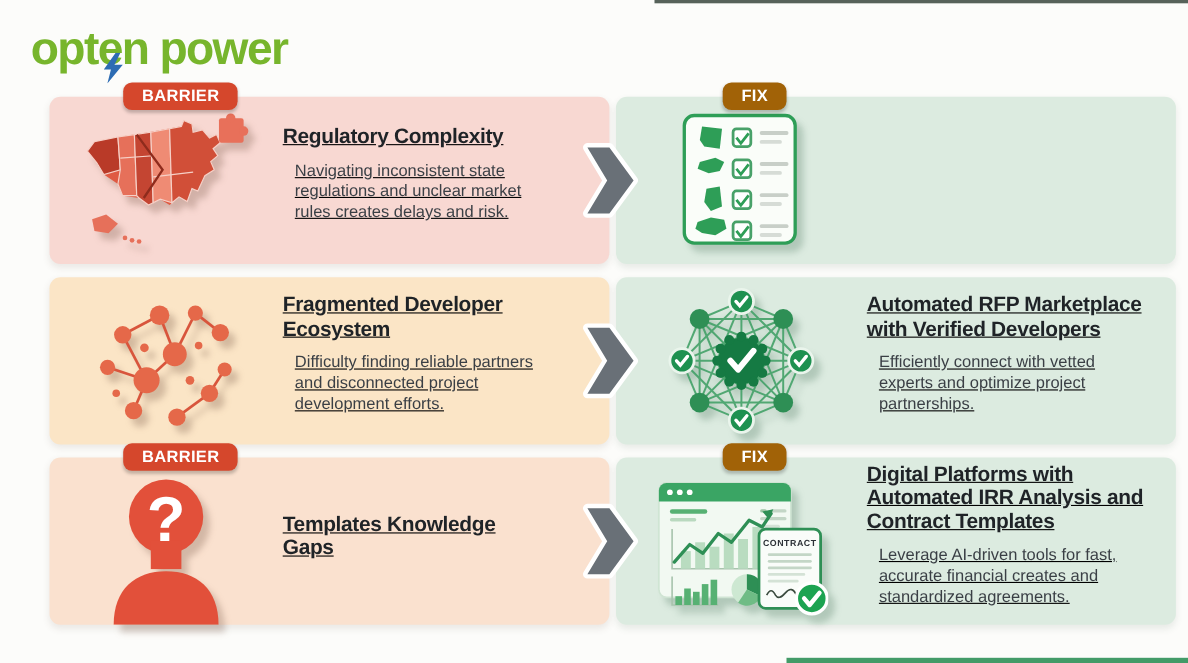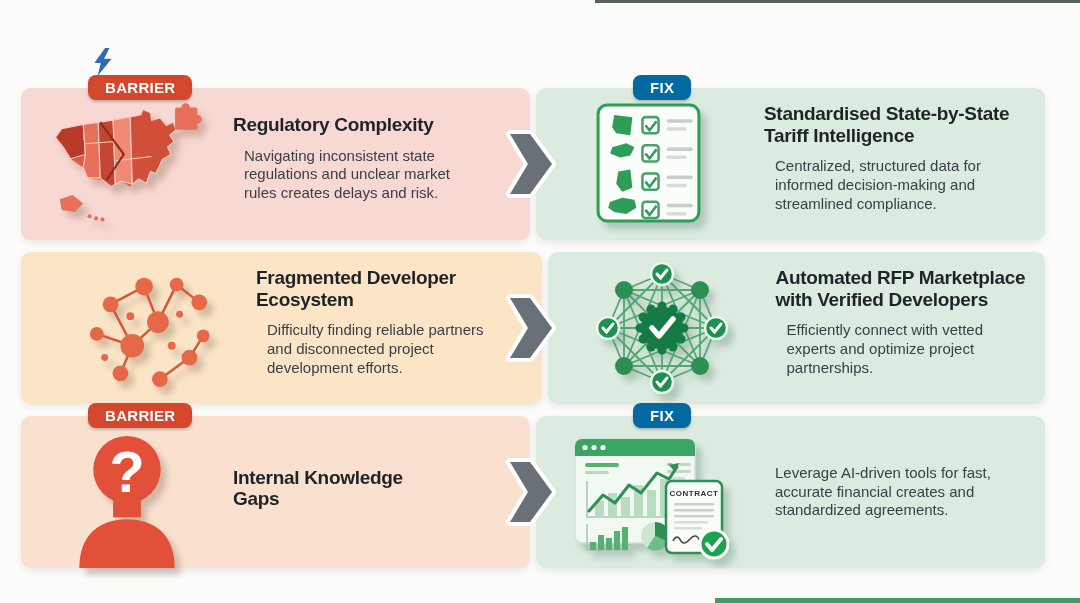--- a/index.html
+++ b/index.html
@@ -15,38 +15,38 @@
 
   
   .logo{position:absolute;top:18px;left:28px;height:52px;display:flex;align-items:center;}
   .logo-text{
     font-size:42px;font-weight:700;color:#77b52c;letter-spacing:-1.5px;line-height:1;
     position:relative;
   }
   .logo-bolt{position:absolute;left:64px;top:30px;width:22px;height:28px;z-index:2;}
 
   
-  .rows{position:absolute;top:88px;left:21px;width:1024px;}
+  .rows{position:absolute;top:88px;left:45px;width:1024px;text-decoration:underline;}
   .row{position:relative;display:flex;gap:6px;height:152px;margin-bottom:12px;}
   .card{
     position:relative;width:509px;height:152px;border-radius:10px;
     display:flex;align-items:center;box-shadow:0 3px 7px rgba(80,60,50,.10);
   }
   .barrier-1{background:#f8d8d2;}
-  .barrier-2{background:#fbe5c6;padding-left:23px;}
+  .barrier-2{background:#fbe5c6;}
   .barrier-3{background:#fae1cf;}
   .fix-card{background:#dcebe0;box-shadow:0 3px 7px rgba(50,80,60,.10);}
 
   .badge{
     position:absolute;top:-13px;z-index:6;color:#fff;font-weight:700;font-size:15px;
     padding:4px 17px;border-radius:8px;letter-spacing:.3px;
     box-shadow:0 2px 3px rgba(0,0,0,.22);
   }
   .badge-barrier{left:67px;background:#d5472c;}
-  .badge-fix{left:97px;background:#0369a1;}
+  .badge-fix{left:97px;background:#a16207;}
 
   .icon-zone{width:212px;flex-shrink:0;display:flex;justify-content:center;align-items:center;height:100%;}
   .fix-card .icon-zone{width:228px;}
   .text-zone{flex:1;padding-right:10px;}
   .card-title{
     font-size:19px;font-weight:700;color:#1f2327;line-height:1.13;letter-spacing:-0.3px;
     margin:0 0 8px 0;max-width:205px;
   }
   .fix-card .card-title{max-width:252px;}
   .card-desc{
@@ -63,20 +63,21 @@
   .icon-shadow-g{filter:drop-shadow(6px 7px 3px rgba(70,110,85,.28));}
   .head-icon{align-self:flex-end;}
 </style>
 </head>
 <body>
 
 <div class="top-edge"></div>
 <div class="bottom-edge"></div>
 
 <div class="logo">
+  <div class="logo-text">opten power</div>
   <svg class="logo-bolt" viewBox="0 0 20 26">
     <polygon points="12,0 2,14 8,14 5,26 18,10 11,10 16,0" fill="#2d6cb3"></polygon>
   </svg>
 </div>
 
 <div class="rows">
 
   <div class="row">
     <div class="card barrier-1">
       <div class="badge badge-barrier">BARRIER</div>
@@ -141,24 +142,20 @@
             <rect x="74" y="74" width="26" height="3.5" rx="1.7" fill="#c8cfc8"></rect>
             <rect x="74" y="82" width="20" height="3.5" rx="1.7" fill="#d6dcd6"></rect>
           </g>
           <g>
             <rect x="50" y="100" width="16" height="16" rx="3" fill="#fff" stroke="#48a169" stroke-width="2.5"></rect>
             <path d="M53,108 l4,5 l7,-9" stroke="#2e9e57" stroke-width="2.5" fill="none"></path>
             <rect x="74" y="102" width="26" height="3.5" rx="1.7" fill="#c8cfc8"></rect>
             <rect x="74" y="110" width="20" height="3.5" rx="1.7" fill="#d6dcd6"></rect>
           </g>
         </svg>
-      </div>
-      <div class="text-zone">
-        <h3 class="card-title">Standardised State-by-State Tariff Intelligence</h3>
-        <p class="card-desc">Centralized, structured data for informed decision-making and streamlined compliance.</p>
       </div>
     </div>
   </div>
 
   <div class="row">
     <div class="card barrier-2">
       <div class="icon-zone">
         <svg class="icon-shadow" width="138" height="138" viewBox="0 0 140 140">
           <g stroke="#d8553c" stroke-width="2.5">
             <line x1="30" y1="46" x2="64" y2="28"></line>
@@ -284,21 +281,21 @@
         <svg class="icon-shadow head-icon" width="124" height="144" viewBox="0 0 120 145">
           <g fill="#e2503a">
             <circle cx="60" cy="46" r="34"></circle>
             <rect x="46" y="68" width="28" height="26"></rect>
             <path d="M12,145 C12,112 32,96 60,96 C88,96 108,112 108,145 Z"></path>
           </g>
           <text x="60" y="68" text-anchor="middle" font-family="Liberation Sans, DejaVu Sans, sans-serif" font-size="58" font-weight="bold" fill="#ffffff">?</text>
         </svg>
       </div>
       <div class="text-zone">
-        <h3 class="card-title">Internal Knowledge Gaps</h3>
+        <h3 class="card-title">Templates Knowledge Gaps</h3>
       </div>
     </div>
 
     <svg class="arrow" viewBox="0 0 60 80">
       <polygon points="8,10 28,10 50,40 28,70 8,70 26,40" fill="#697077" stroke="#ffffff" stroke-width="8" stroke-linejoin="round" paint-order="stroke"></polygon>
     </svg>
 
     <div class="card fix-card">
       <div class="badge badge-fix">FIX</div>
       <div class="icon-zone">
@@ -349,18 +346,19 @@
             <rect x="103" y="92" width="40" height="2.5" rx="1.2" fill="#c3d6c6"></rect>
             <rect x="103" y="98" width="34" height="2.5" rx="1.2" fill="#d4e2d6"></rect>
             <rect x="103" y="104" width="28" height="2.5" rx="1.2" fill="#d4e2d6"></rect>
             <path d="M102,118 q4,-8 8,0 q3,5 9,-2 t10,2" stroke="#3a4a3e" stroke-width="1.5" fill="none"></path>
             <circle cx="143" cy="121" r="14" fill="#1ca351" stroke="#ffffff" stroke-width="3"></circle>
             <path d="M136,121 l5,6 l9,-11" stroke="#fff" stroke-width="4" fill="none" stroke-linecap="round" stroke-linejoin="round"></path>
           </g>
         </svg>
       </div>
       <div class="text-zone">
+        <h3 class="card-title">Digital Platforms with Automated IRR Analysis and Contract Templates</h3>
         <p class="card-desc">Leverage AI-driven tools for fast, accurate financial creates and standardized agreements.</p>
       </div>
     </div>
   </div>
 
 </div>
 
 </body></html>

